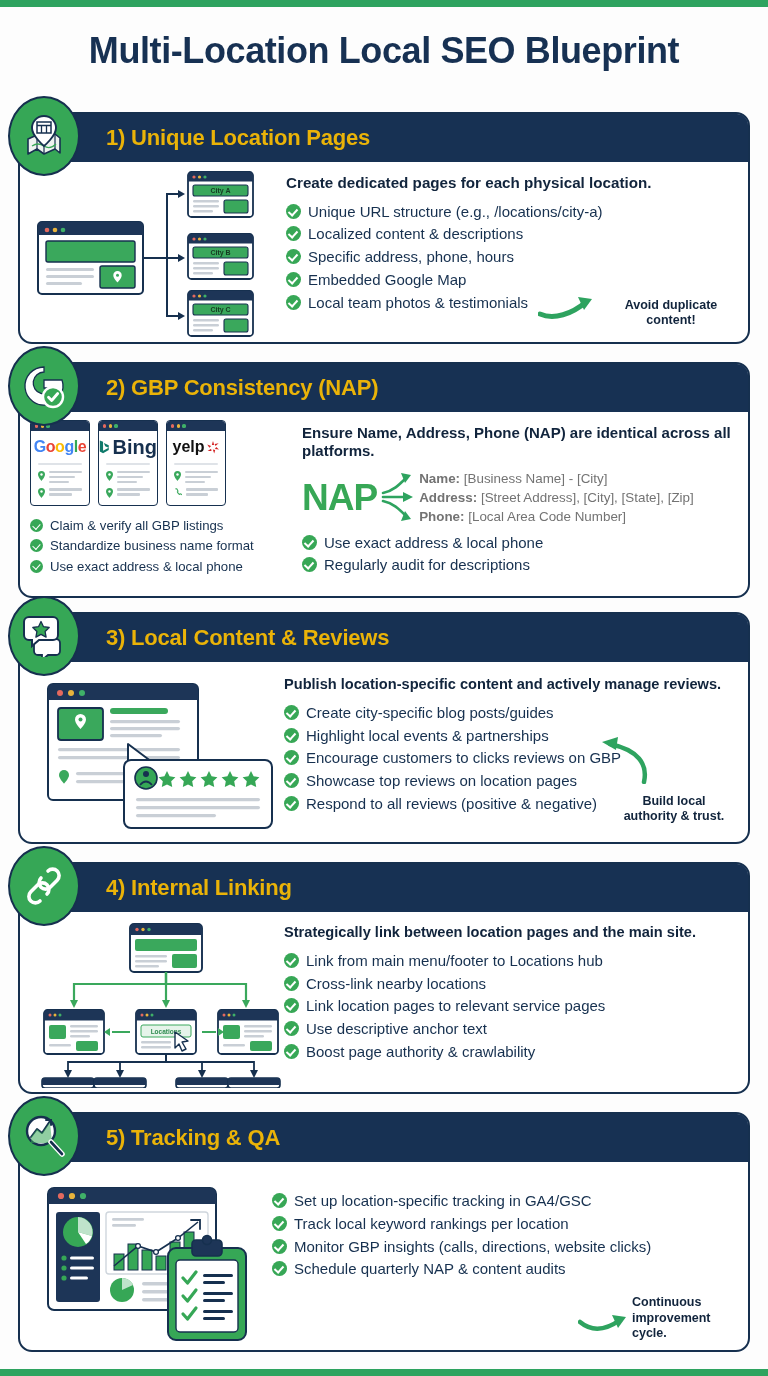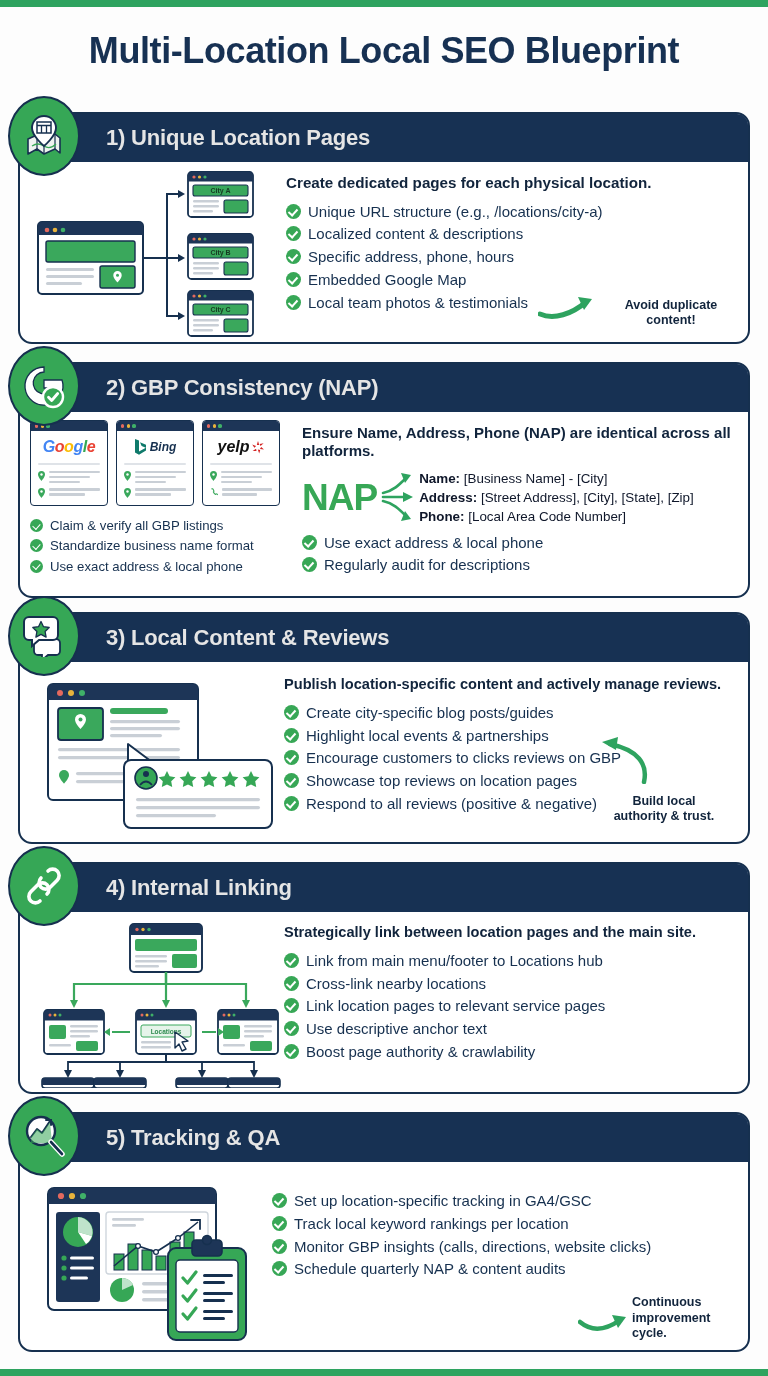--- a/index.html
+++ b/index.html
@@ -40,21 +40,21 @@
   }
   .card-head {
     height: 48px;
     background: #173153;
     border-radius: 11px 11px 0 0;
     display: flex; align-items: center;
     padding-left: 86px;
     position: relative;
   }
   .card-head h2 {
-    color: #e5e5e5;
+    color: #eab308;
     font-size: 22px; font-weight: 800;
     letter-spacing: -0.2px;
     white-space: nowrap;
   }
   .badge {
     position: absolute;
     left: -12px; top: -18px;
     width: 72px; height: 80px;
     border-radius: 50%;
     background: #36a756;
@@ -108,24 +108,24 @@
   .bw { border: 1.8px solid #16304f; border-radius: 4px; background: #fff; overflow: hidden; }
   .bw-bar { background: #1d3557; display: flex; align-items: center; gap: 2.5px; padding: 0 4px; }
   .dot { width: 3.2px; height: 3.2px; border-radius: 50%; }
   .d1 { background: #e4695e; } .d2 { background: #e8b33c; } .d3 { background: #3fb068; }
   .ln { background: #c9cfd6; border-radius: 1px; height: 2.6px; }
 
   .nap-word {
     font-size: 37px; font-weight: 900; color: #37a756;
     letter-spacing: -1px; line-height: 1;
   }
-  .nap-line { font-size: 13.4px; color: #0f172a; line-height: 1.42; white-space: nowrap; }
+  .nap-line { font-size: 13.4px; color: #737373; line-height: 1.42; white-space: nowrap; }
   .nap-line b { font-weight: 800; }
 
-  .platform-card { width: 78px; font-style: italic; }
+  .platform-card { width: 60px; }
   .platform-logo { height: 32px; display:flex; align-items:center; justify-content:center; }
 </style>
 </head>
 <body>
 
 <div id="page">
 
   <div class="edge-bar edge-top"></div>
   <div class="edge-bar edge-bottom"></div>
 
@@ -301,21 +301,21 @@
           <div class="bw platform-card">
             <div class="bw-bar" style="height:10px;">
                 <span class="dot d1"></span>
                 <span class="dot d2"></span>
                 <span class="dot d3"></span>
               </div>
             <div class="platform-logo">
               <svg width="13" height="18" viewBox="0 0 13 18" style="margin-right:3px;">
                 <path d="M1 1 L5 2.6 L5 13.5 L11.8 9.8 L7.6 8 L6 4.2 L12 6.8 L12 12.6 L5 16.8 L1 14.6 Z" fill="#0f7a6b"></path>
               </svg>
-              <span style="font-size:12px;font-weight:600;color:#16304f;font-family:'Liberation Sans',sans-serif;">Bing</span>
+              <span style="font-size:20px;font-weight:600;color:#16304f;font-family:'Liberation Sans',sans-serif;">Bing</span>
             </div>
             <div style="padding:0 7px 7px 7px;">
               <div class="ln" style="width:100%;height:1.6px;background:#dfe3e8;margin-bottom:6px;"></div>
               <div style="display:flex;gap:4px;align-items:flex-start;margin-bottom:5px;">
                 <svg width="7" height="10" viewBox="0 0 7 10">
                     <path d="M3.5 0a3.5 3.5 0 00-3.5 3.5C0 6 3.5 10 3.5 10S7 6 7 3.5A3.5 3.5 0 003.5 0z" fill="#3aa85c"></path>
                     <circle cx="3.5" cy="3.5" r="1.2" fill="#fff"></circle>
                   </svg>
                 <div style="flex:1">
                     <div class="ln" style="width:100%;margin-bottom:2.5px;"></div>
@@ -505,21 +505,21 @@
               <span class="chk"></span>
               <span>Respond to all reviews (positive &amp; negative)</span>
             </li>
         </ul>
       </div>
     </div>
     <svg style="position:absolute;right:94px;top:120px;" width="56" height="50" viewBox="0 0 56 50">
       <path d="M46 48 C50 30 40 16 12 10" stroke="#2ea35f" stroke-width="4.5" fill="none" stroke-linecap="round"></path>
       <path d="M4 8 L20 3 L18 16 Z" fill="#2ea35f"></path>
     </svg>
-    <div class="note" style="right:24px;bottom:18px;width:120px;">Build local authority &amp; trust.</div>
+    <div class="note" style="right:14px;bottom:18px;width:120px;">Build local authority &amp; trust.</div>
   </div>
 
   <div class="card" style="top:862px;height:232px;">
     <div class="card-head">
       <div class="badge">
         <svg width="44" height="46" viewBox="0 0 44 46">
           <g stroke="#ffffff" stroke-width="3.6" fill="none" stroke-linecap="round">
             <path d="M26 8 a6.5 6.5 0 0 1 9.2 9.2 l-7 7 a6.5 6.5 0 0 1 -9.2 -9.2"></path>
             <path d="M18 38 a6.5 6.5 0 0 1 -9.2 -9.2 l7 -7 a6.5 6.5 0 0 1 9.2 9.2"></path>
           </g>

